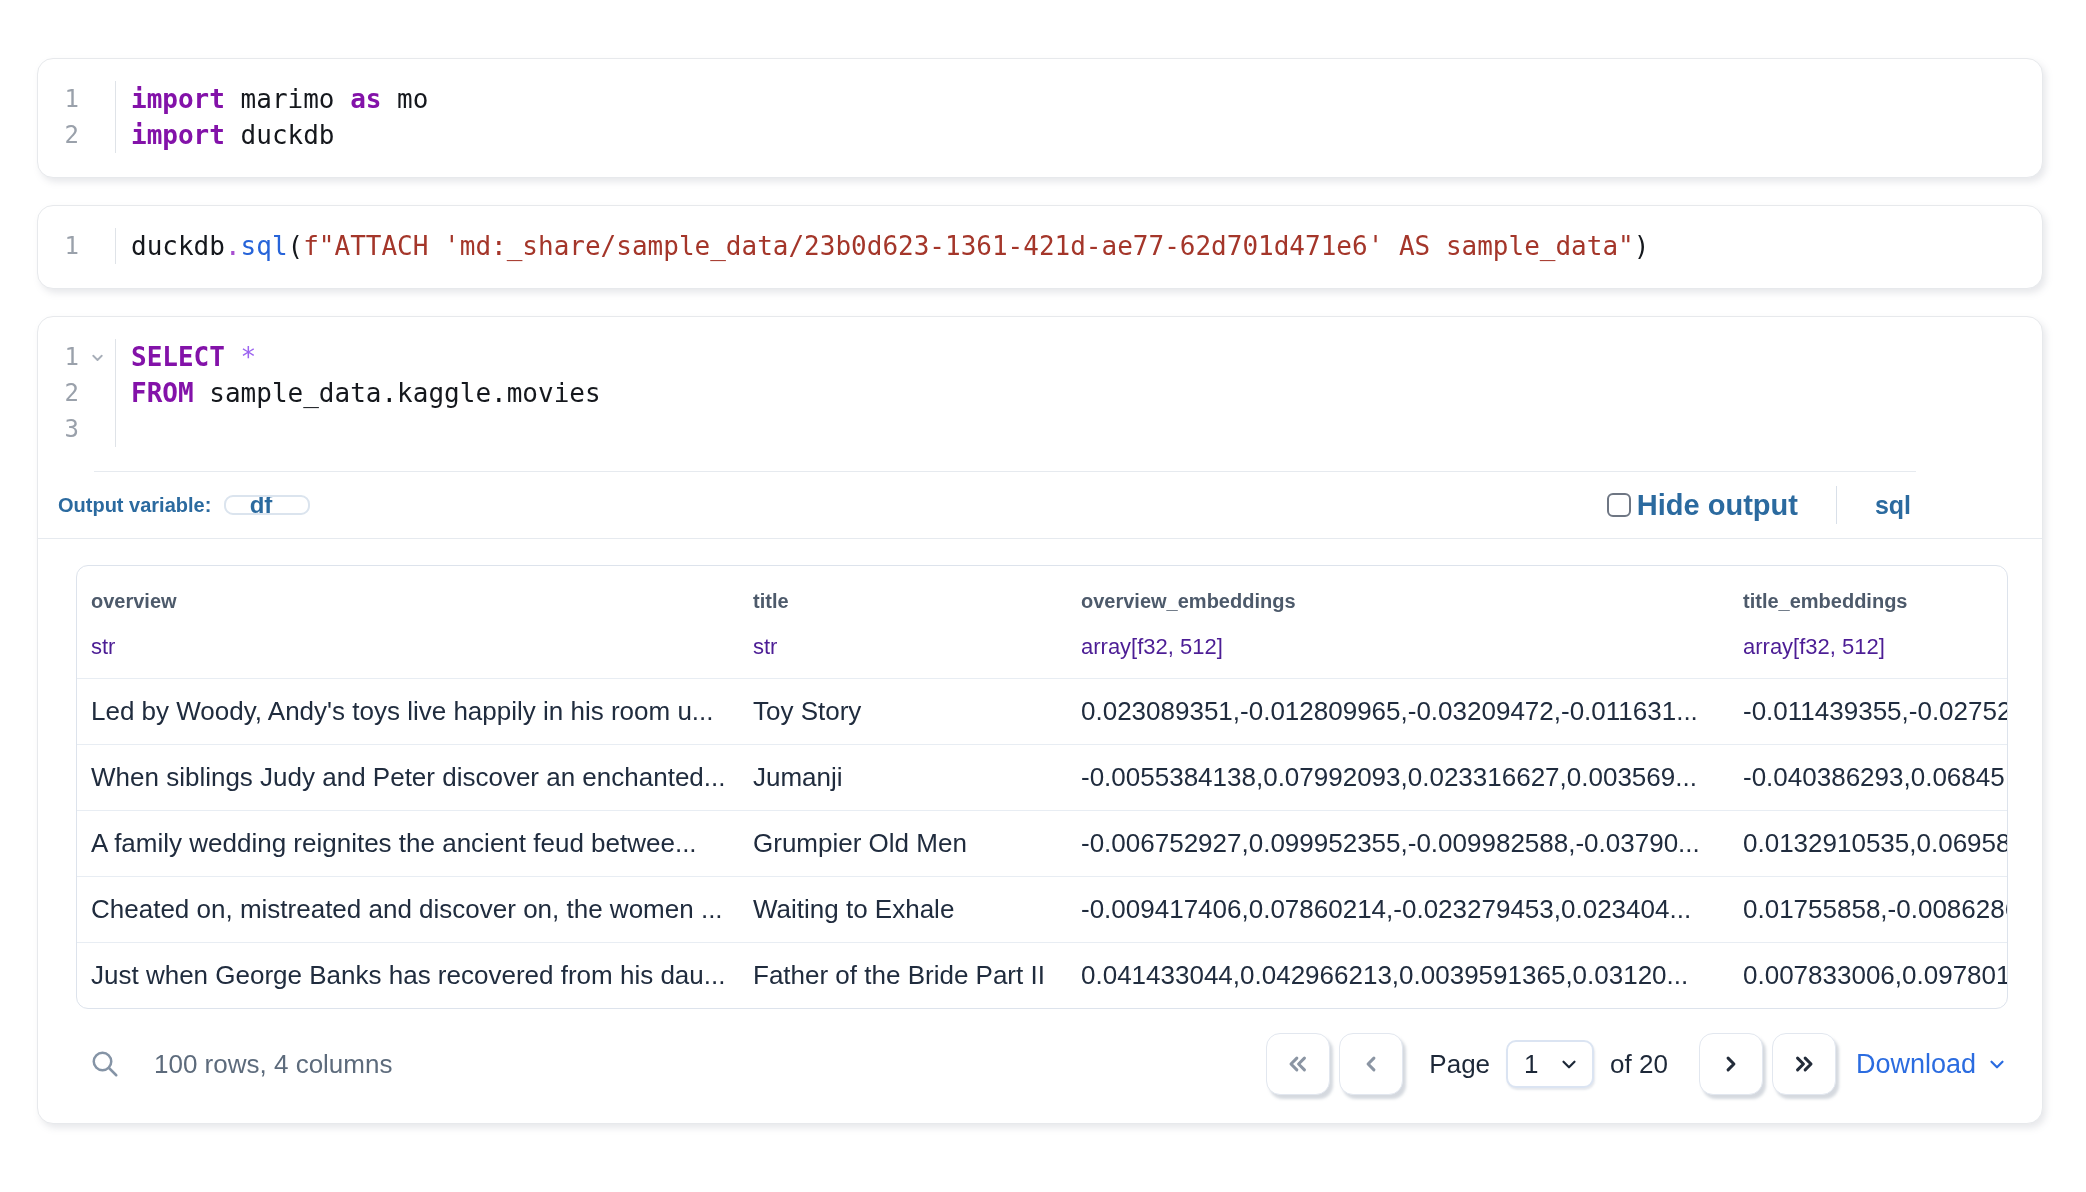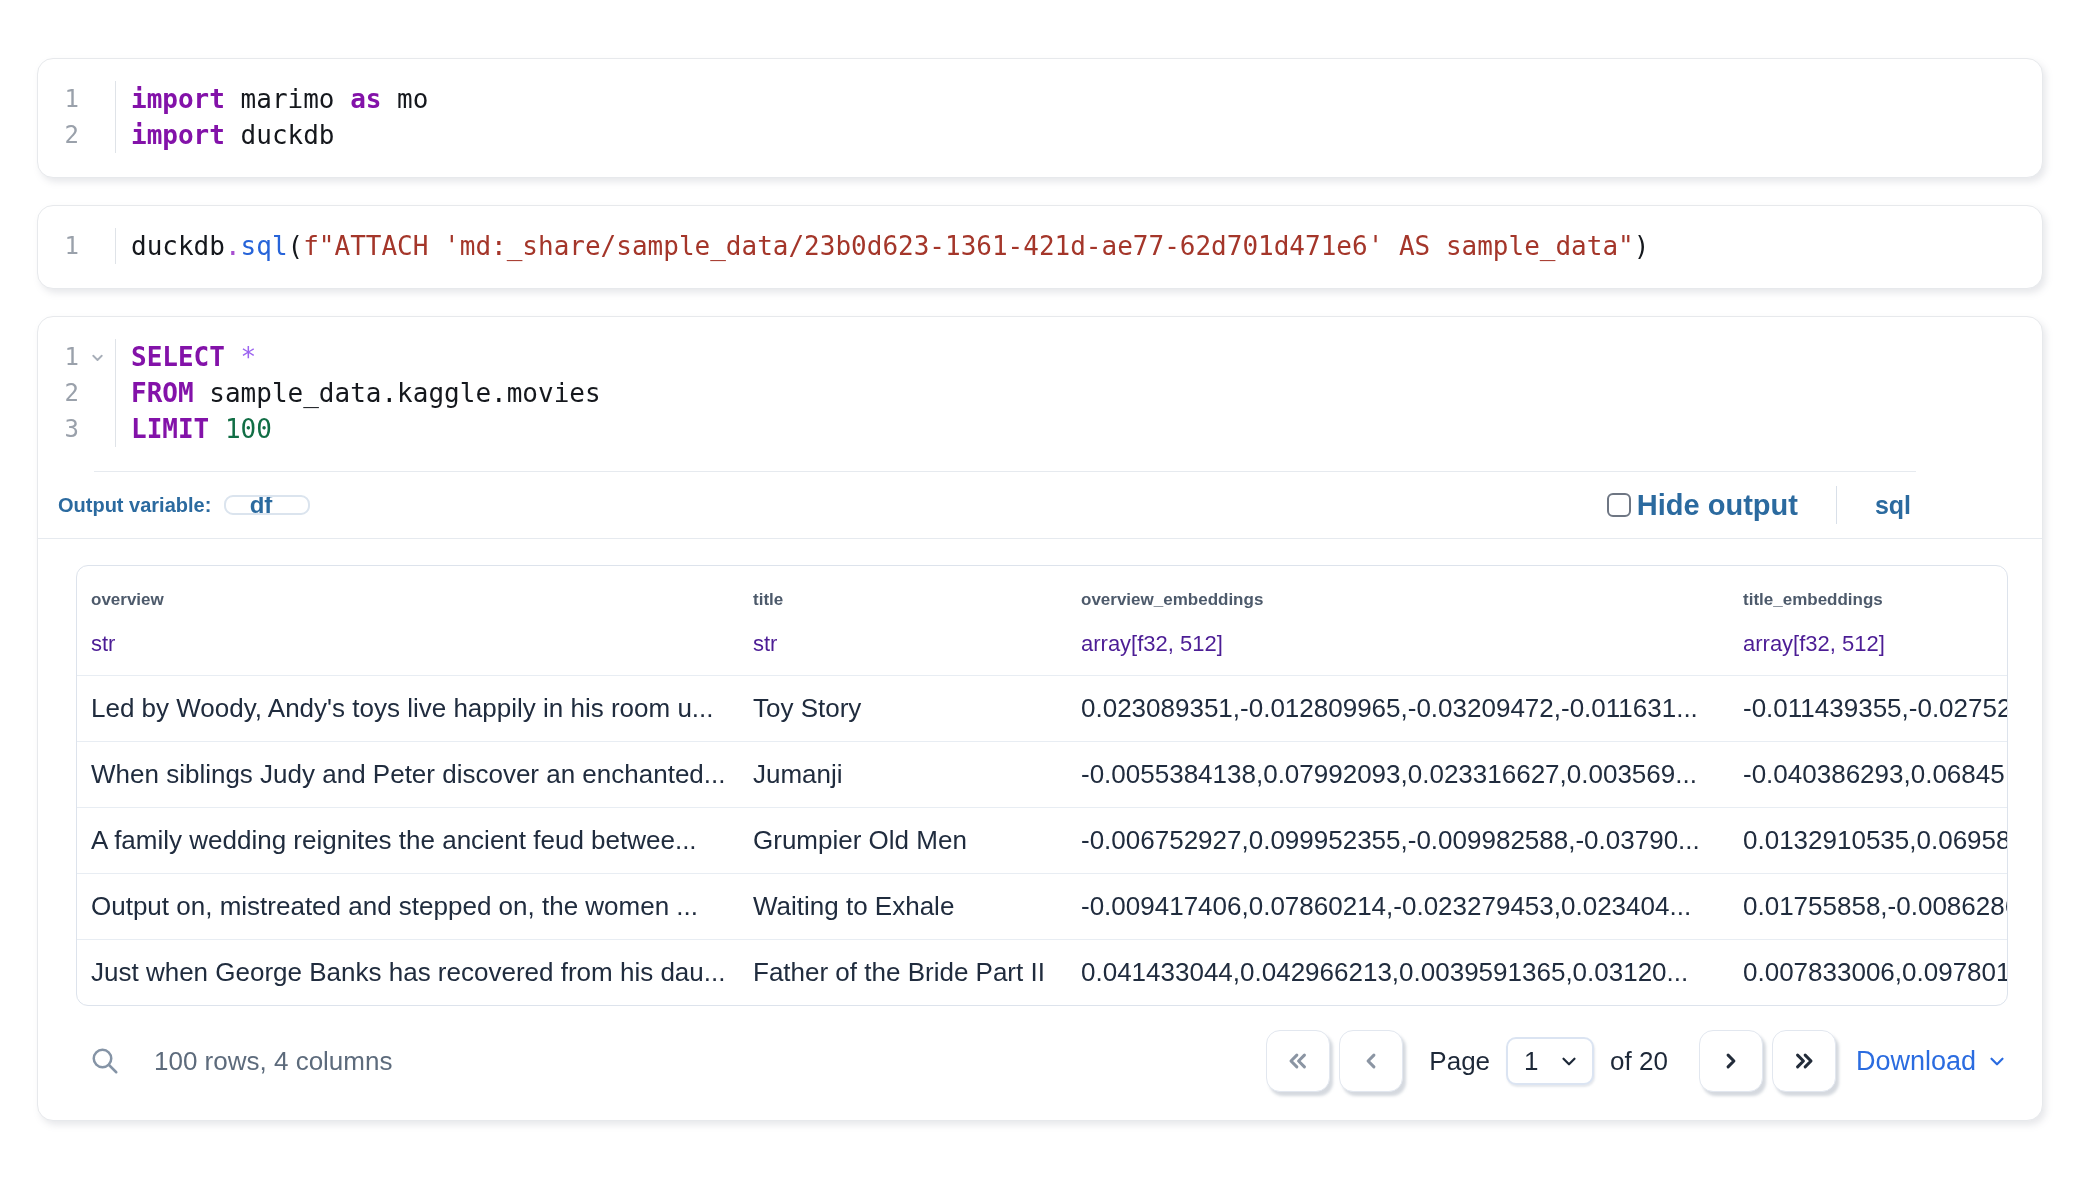--- a/index.html
+++ b/index.html
@@ -72,21 +72,21 @@
   .table-box {
     width: 1932px;
     border: 1px solid #dde3ec;
     border-radius: 12px;
     overflow: hidden;
     background: #fff;
   }
   .t-row, .t-header-row { display: grid; grid-template-columns: 662px 328px 662px 1fr; }
   .t-header-row { padding: 24px 0 18px 0; }
   .th-cell { padding: 0 22px 0 14px; overflow: hidden; white-space: nowrap; }
-  .th-name { font-weight: bold; font-size: 17px; color: #4d5a6b; }
+  .th-name { font-weight: bold; font-size: 20px; color: #4d5a6b; }
   .th-type { font-size: 22px; color: #4c1d95; margin-top: 21px; }
   .t-row { border-top: 1px solid #e8edf3; text-align: right; }
   .td-cell {
     height: 65px; display: flex; align-items: center;
     padding: 0 8px 0 14px;
     font-size: 26px; color: #202c3e;
     white-space: nowrap; overflow: hidden;
   }
 
   
@@ -169,21 +169,20 @@
           <span class="fold-box"></span>
         </div>
         <div class="gutter-row">
           <span class="line-num">3</span>
           <span class="fold-box"></span>
         </div>
       </div>
       <div class="code-col">
         <div class="code-line"><span class="tok-kw">SELECT</span><span class="tok-plain"> </span><span class="tok-star">*</span></div>
         <div class="code-line"><span class="tok-kw">FROM</span><span class="tok-plain"> sample_data.kaggle.movies</span></div>
-        <div class="code-line"><span class="tok-kw">LIMIT</span><span class="tok-plain"> </span><span class="tok-num">100</span></div>
       </div>
     </div>
 
   <div class="divider-partial"></div>
 
   <div class="output-bar">
     <span class="ob-label">Output variable:</span>
     <input class="ob-input" value="_df" style="">
     <span class="spacer"></span>
     <span class="checkbox"></span>
@@ -227,21 +226,21 @@
             <div class="td-cell">-0.0055384138,0.07992093,0.023316627,0.003569...</div>
             <div class="td-cell">-0.040386293,0.06845</div>
           </div>
           <div class="t-row">
             <div class="td-cell">A family wedding reignites the ancient feud betwee...</div>
             <div class="td-cell">Grumpier Old Men</div>
             <div class="td-cell">-0.006752927,0.099952355,-0.009982588,-0.03790...</div>
             <div class="td-cell">0.0132910535,0.06958</div>
           </div>
           <div class="t-row">
-            <div class="td-cell">Output on, mistreated and stepped on, the women ...</div>
+            <div class="td-cell">Cheated on, mistreated and discover on, the women ...</div>
             <div class="td-cell">Waiting to Exhale</div>
             <div class="td-cell">-0.009417406,0.07860214,-0.023279453,0.023404...</div>
             <div class="td-cell">0.01755858,-0.0086286</div>
           </div>
           <div class="t-row">
             <div class="td-cell">Just when George Banks has recovered from his dau...</div>
             <div class="td-cell">Father of the Bride Part II</div>
             <div class="td-cell">0.041433044,0.042966213,0.0039591365,0.03120...</div>
             <div class="td-cell">0.007833006,0.097801</div>
           </div>

